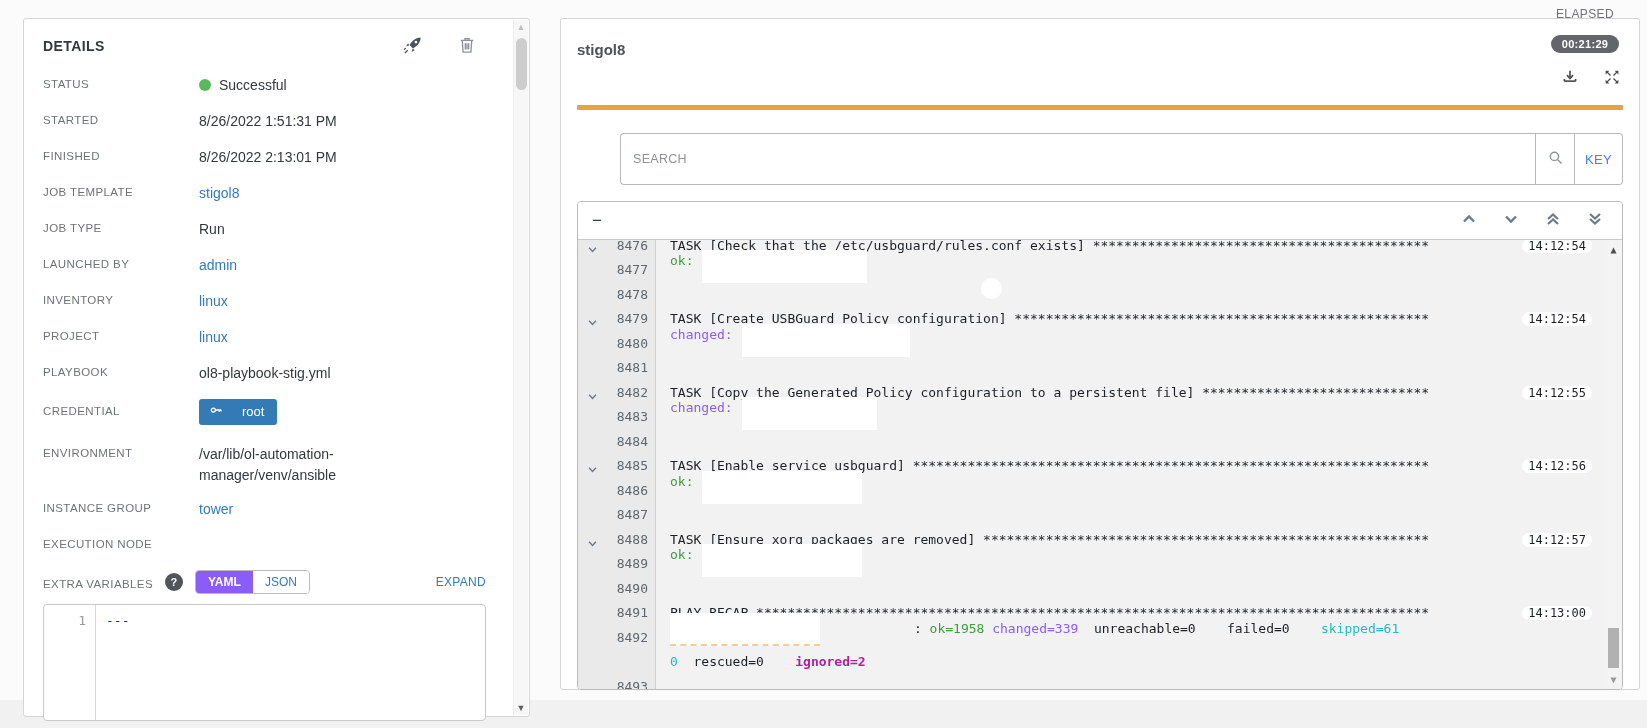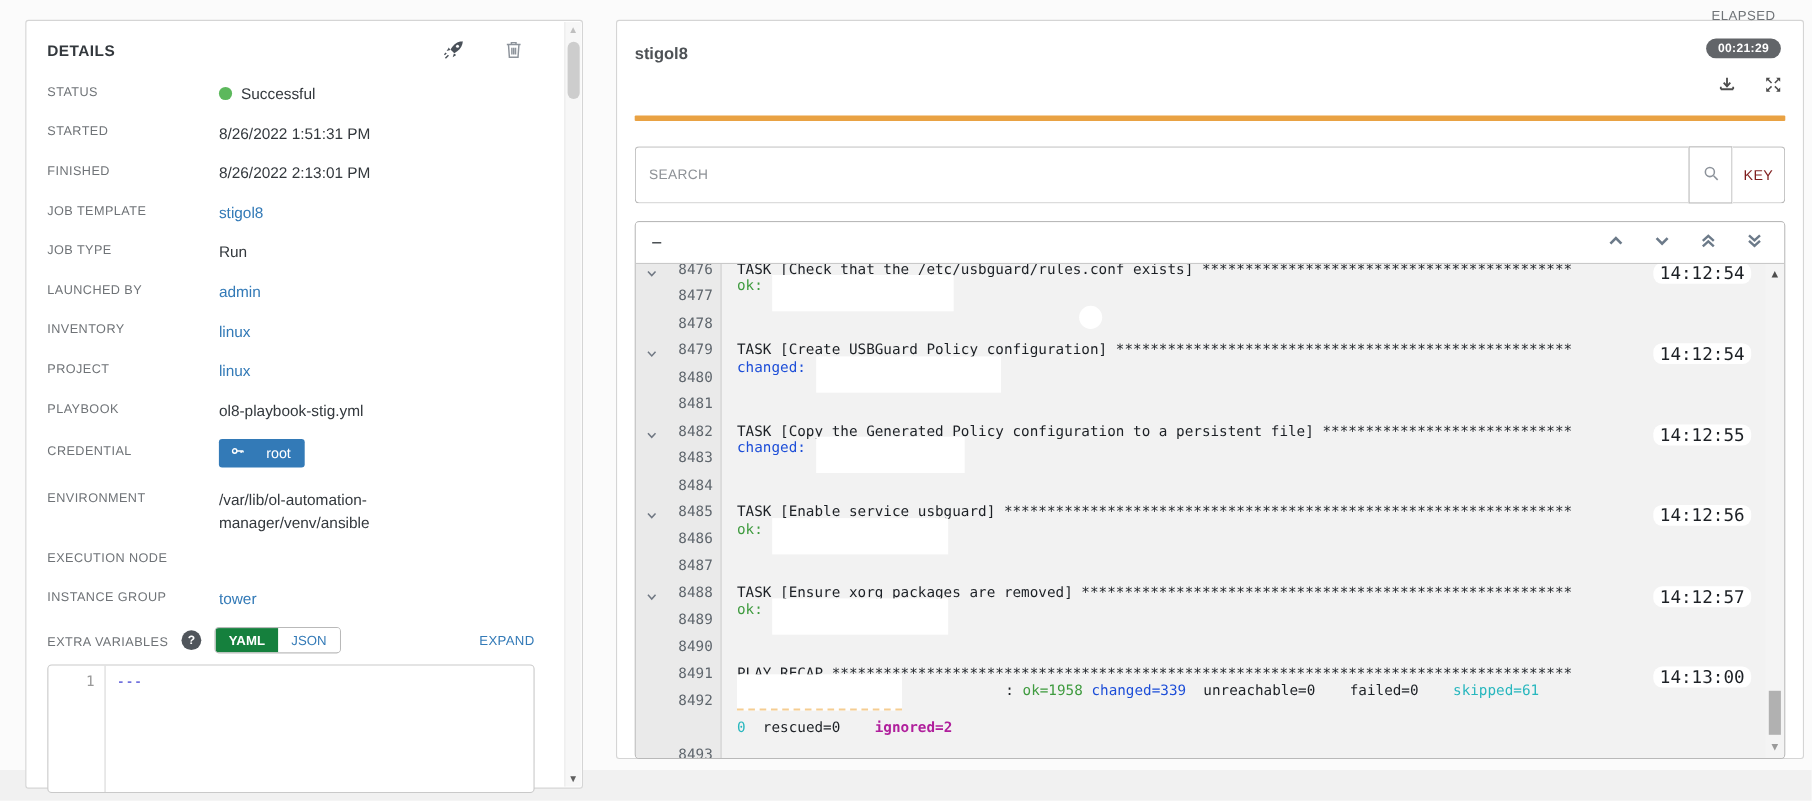--- a/index.html
+++ b/index.html
@@ -22,21 +22,21 @@
   .dlabel { width:156px; flex:none; font-size:11.5px; color:#6f7377; letter-spacing:.4px; padding-top:3px; }
   .dvalue { font-size:14px; color:#33383d; line-height:21px; }
   .dlink { color:#337ab7; text-decoration:none; cursor:pointer; }
   .status-dot { display:inline-block; width:12px; height:12px; border-radius:50%; background:#5cb85c; margin-right:8px; vertical-align:-1px; }
   .env-value { max-width:178px; overflow-wrap:break-word; }
   .cred-btn { display:inline-flex; align-items:center; gap:19px; background:#337ab7; border:none; color:#fff; font-size:13px; border-radius:3px; padding:4px 13px 5px 10px; cursor:pointer; font-family:"Liberation Sans",sans-serif; }
 
   .ev-row { display:flex; align-items:center; gap:12px; margin-bottom:10px; }
   .help-circle { width:18px; height:18px; border-radius:50%; background:#50555b; color:#fff; font-size:11px; font-weight:bold; display:inline-flex; align-items:center; justify-content:center; cursor:pointer; }
   .tgl { display:flex; border:1px solid #b9b9b9; border-radius:4px; overflow:hidden; }
-  .tgl-on { background:#15803d; color:#fff; font-weight:bold; font-size:12px; padding:4px 12px; cursor:pointer; }
+  .tgl-on { background:#8b5cf6; color:#fff; font-weight:bold; font-size:12px; padding:4px 12px; cursor:pointer; }
   .tgl-off { background:#fff; color:#337ab7; font-size:12px; padding:4px 12px; cursor:pointer; }
   .expand-link { margin-left:auto; color:#337ab7; font-size:12px; letter-spacing:.3px; cursor:pointer; text-decoration:none; }
 
   .editor { border:1px solid #c9c9c9; border-radius:4px; height:117px; display:flex; overflow:hidden; background:#fff; }
   .editor-gutter { width:52px; border-right:1px solid #d8d8d8; text-align:right; padding:8px 9px 0 0; color:#999; font-family:"DejaVu Sans Mono",monospace; font-size:13px; }
   .editor-content { flex:1; padding:8px 10px; font-family:"DejaVu Sans Mono",monospace; font-size:13px; color:#2929cc; }
 
   .v-scroll { position:absolute; right:1px; top:1px; bottom:1px; width:15px; background:#f7f7f7; border-left:1px solid #ececec; }
   .v-scroll .arr { position:absolute; left:0; width:100%; text-align:center; font-size:9px; line-height:14px; cursor:pointer; }
   .v-scroll .arr.up { top:0; color:#bfbfbf; }
@@ -47,43 +47,43 @@
   #job-card { left:560px; top:18px; width:1080px; height:672px; padding:16px; }
   .job-header { position:relative; height:58px; }
   .job-title { position:absolute; left:0; top:6px; font-size:15px; font-weight:bold; color:#4e5256; }
   .job-stats { position:absolute; right:0; bottom:4px; display:flex; align-items:center; gap:14px;flex-direction:column; }
   .stat-label { font-size:12px; color:#6f7377; letter-spacing:.4px; }
   .stat-pill { background:#626569; color:#fff; font-size:11px; font-weight:bold; border-radius:11px; padding:3px 11px; letter-spacing:.3px; }
   .hdr-icons { display:flex; gap:20px; margin-left:12px; align-items:center; }
 
   .status-bar { height:5px; background:#e9a243; margin-top:12px; border-radius:1px; }
 
-  .search-row { display:flex; margin-top:23px; height:52px; }
+  .search-row { display:flex; margin-top:23px; height:52px;margin-left:43px; }
   .search-input { flex:1; border:1px solid #b9b9b9; border-right:none; border-radius:4px 0 0 4px; padding:0 12px; font-size:12.5px; letter-spacing:.3px; color:#33383d; font-family:"Liberation Sans",sans-serif; outline:none; background:#fff; }
   .search-input::placeholder { color:#8e9297; }
   .search-btn { width:40px; border:1px solid #b9b9b9; background:#fff; display:flex; align-items:center; justify-content:center; cursor:pointer; }
-  .key-btn { width:48px; border:1px solid #b9b9b9; border-left:none; border-radius:0 4px 4px 0; background:#fff; font-size:13px; color:#7f1d1d; letter-spacing:.3px; cursor:pointer; font-family:"Liberation Sans",sans-serif; }
+  .key-btn { width:48px; border:1px solid #b9b9b9; border-left:none; border-radius:0 4px 4px 0; background:#fff; font-size:13px; color:#3b82f6; letter-spacing:.3px; cursor:pointer; font-family:"Liberation Sans",sans-serif; }
 
   .output-box { margin-top:16px; border:1px solid #b9b9b9; border-radius:4px; height:489px; overflow:hidden; background:#fff; }
   .output-toolbar { height:38px; display:flex; align-items:center; padding:0 18px 0 14px; border-bottom:1px solid #c9c9c9; background:#fff; }
   .collapse-all { font-size:17px; color:#33383d; cursor:pointer; line-height:1; }
   .nav-icons { margin-left:auto; display:flex; gap:24px; align-items:center; }
   .nav-icons .icon-btn { width:18px; height:18px; }
 
   .console { position:relative; height:450px; background:#f2f2f2; overflow:hidden; font-family:"DejaVu Sans Mono",monospace; font-size:13px; }
   .gutter-strip { position:absolute; left:0; top:0; bottom:0; width:78px; background:#eaeaea; border-right:1px solid #cfcfcf; }
   .crow { position:relative; display:flex; height:24.5px; align-items:center; z-index:1; }
   .crow.first { margin-top:-7px; }
   .cgut { width:78px; flex:none; position:relative; text-align:right; padding-right:8px; }
   .lnum { color:#5f666d; font-size:13px; }
   .caret { position:absolute; left:9px; top:5px; cursor:pointer; }
   .ctext { flex:1; padding-left:14px; white-space:pre; color:#1c2025; position:relative; }
-  .ts { position:absolute; right:30px; top:1px; background:#fff; border-radius:8px; padding:0 6px; font-size:16px; color:#1c2025; }
+  .ts { position:absolute; right:30px; top:1px; background:#fff; border-radius:8px; padding:0 6px; font-size:12px; color:#1c2025; }
   .ok { color:#3f9b3f; }
-  .changed { color:#1d4ed8; }
+  .changed { color:#8b5cf6; }
   .cyan { color:#28b7be; }
   .magenta { color:#b01f9c; font-weight:bold; }
   .redact { display:inline-block; width:165px; height:33px; background:#fff; vertical-align:top; margin-left:9px; position:relative; top:-3px; }
   .recap-host { display:inline-block; width:150px; height:33px; background:#fff; vertical-align:top; position:relative; top:-8px; border-bottom:2px dashed #f5cd92; }
   .white-dot { position:absolute; left:403px; top:38px; width:21px; height:21px; border-radius:50%; background:#fff; z-index:2; }
 
   .console-scroll { position:absolute; right:0; top:0; bottom:0; width:17px; background:#f4f4f4; z-index:3; }
   .console-scroll .arr { position:absolute; left:0; width:100%; text-align:center; font-size:10px; line-height:16px; cursor:pointer; }
   .console-scroll .arr.up { top:2px; color:#4e4e4e; }
   .console-scroll .arr.down { bottom:2px; color:#9a9a9a; }
@@ -168,26 +168,26 @@
             </svg>
         </span>
         <span>root</span>
       </button>
     </div>
     <div class="drow" style="margin-bottom:13px;">
       <span class="dlabel">ENVIRONMENT</span>
       <span class="dvalue env-value">/var/lib/ol-automation-manager/venv/ansible</span>
     </div>
     <div class="drow">
+      <span class="dlabel">INSTANCE GROUP</span>
+      <a class="dvalue dlink">tower</a>
+    </div>
+    <div class="drow">
       <span class="dlabel">EXECUTION NODE</span>
       <span class="dvalue"></span>
-    </div>
-    <div class="drow">
-      <span class="dlabel">INSTANCE GROUP</span>
-      <a class="dvalue dlink">tower</a>
     </div>
 
     <div class="ev-row">
       <span class="dlabel" style="width:auto;">EXTRA VARIABLES</span>
       <span class="help-circle">?</span>
       <span class="tgl">
         <span class="tgl-on">YAML</span>
         <span class="tgl-off">JSON</span>
       </span>
       <a class="expand-link">EXPAND</a>

